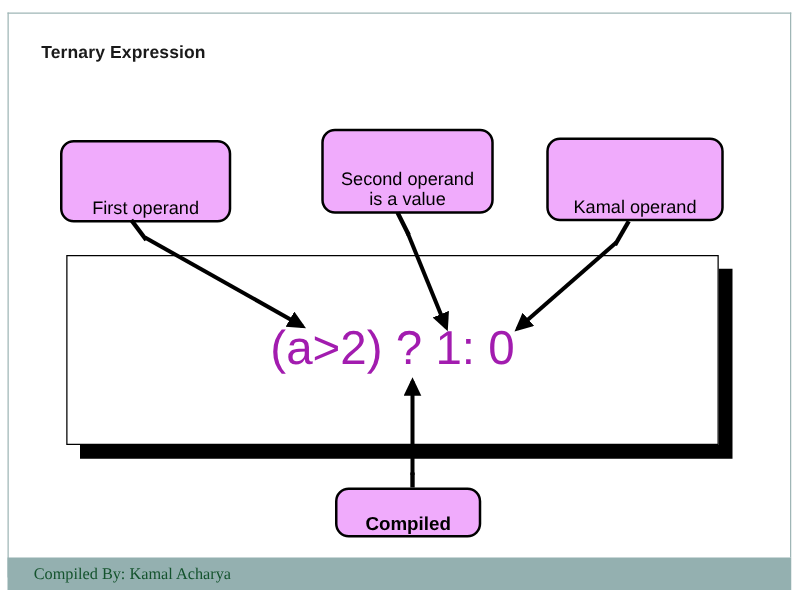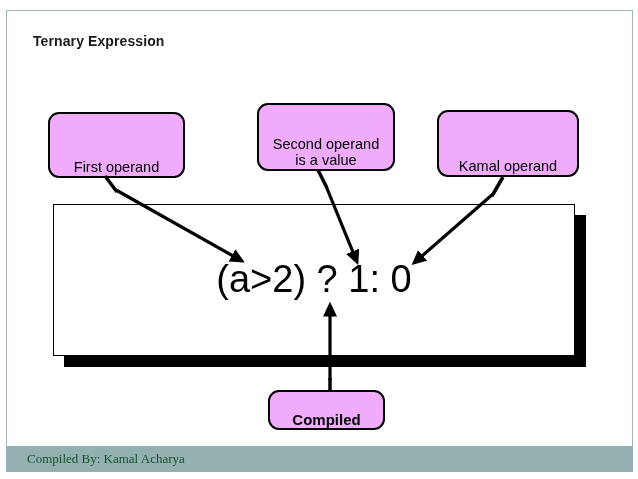--- a/index.html
+++ b/index.html
@@ -73,21 +73,21 @@
   }
 
   
   #expression {
     position: absolute;
     left: 53px;
     top: 258px;
     width: 522px;
     text-align: center;
     font-size: 38px;
-    color: #000000;
+    color: #a21caf;
     font-family: "Liberation Sans", sans-serif;
     letter-spacing: 0px;
     white-space: nowrap;
   }
 
   
   .callout {
     position: absolute;
     background: #f0abfc;
     border: 2px solid #000000;

